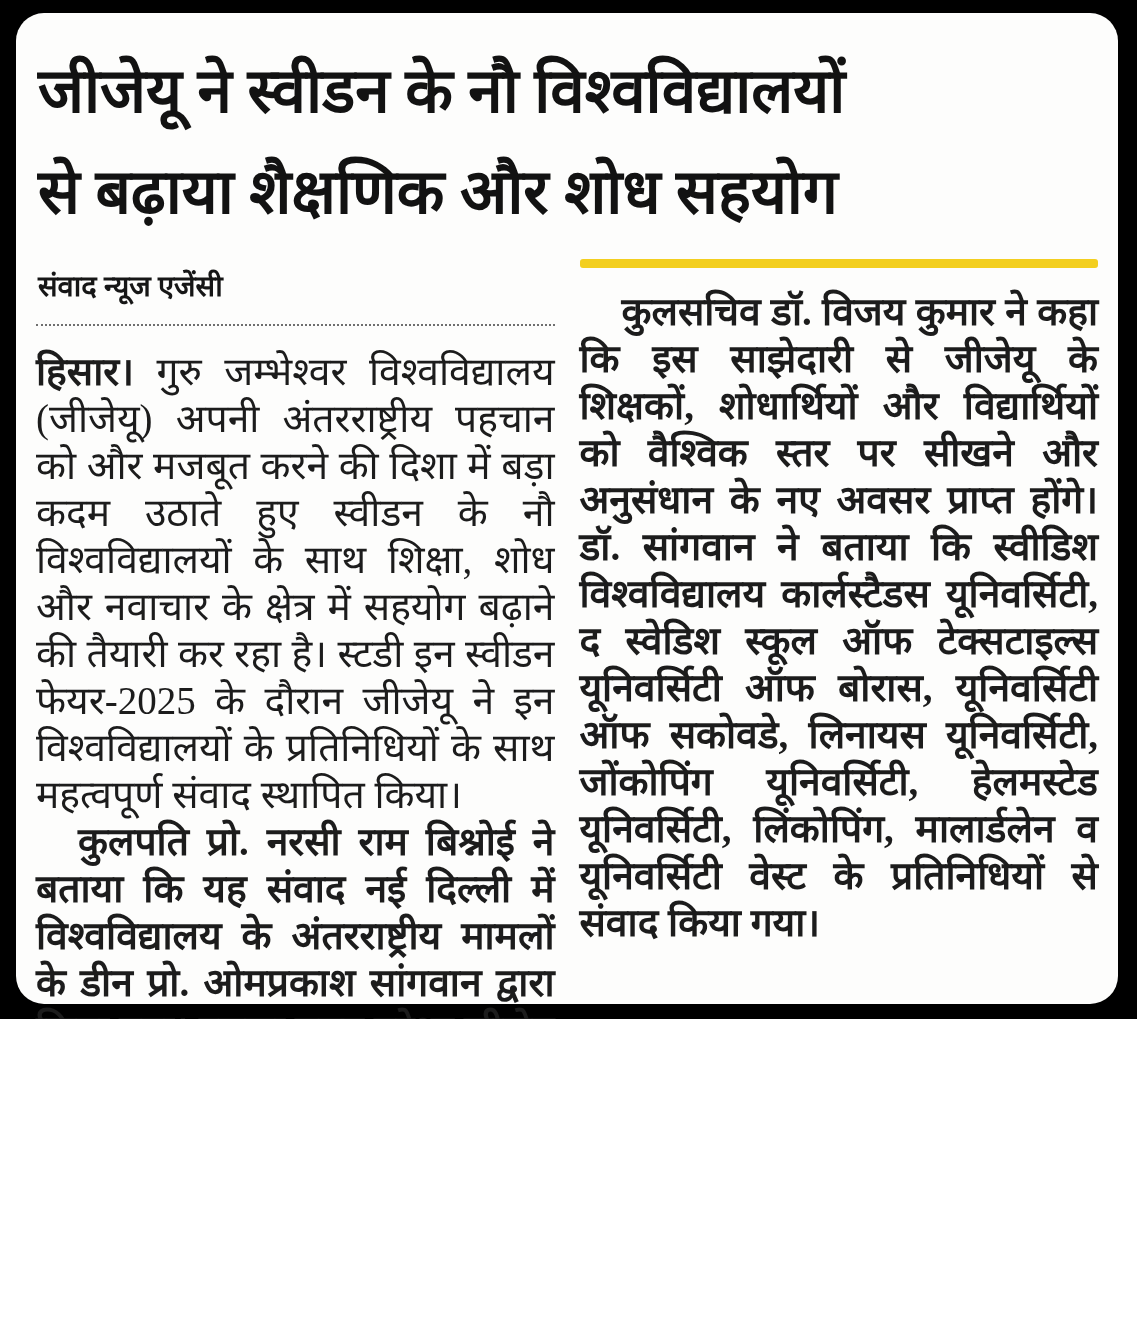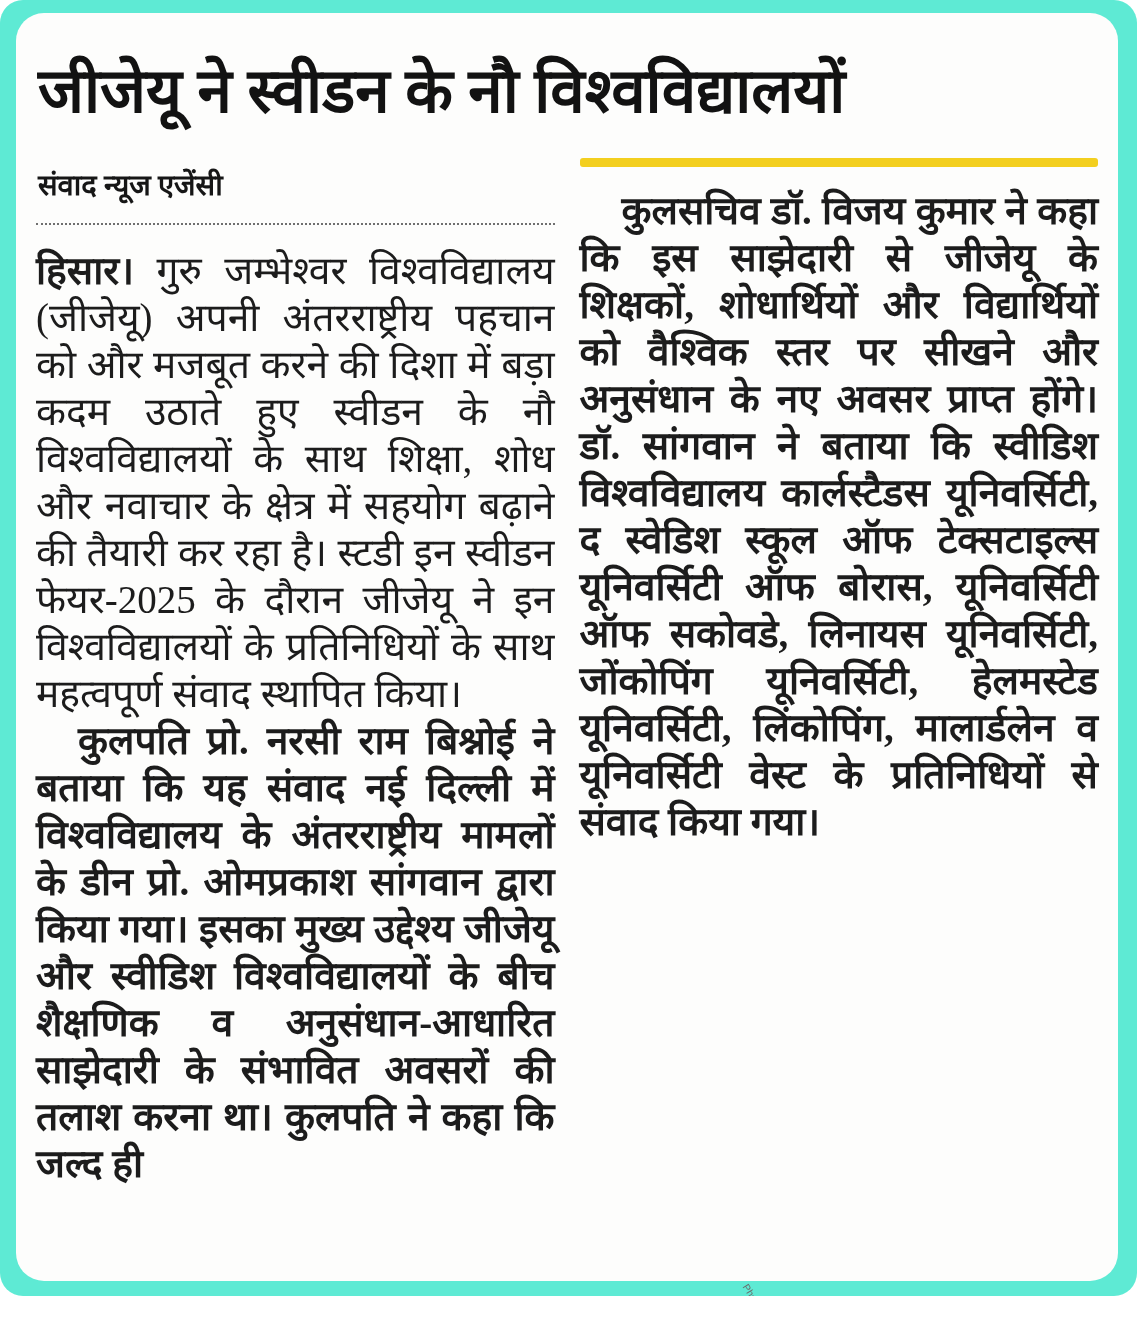--- a/index.html
+++ b/index.html
@@ -2,25 +2,24 @@
 <html><head>
 <meta charset="utf-8">
 <style>
   html, body {
     margin: 0;
     padding: 0;
   }
   .page {
     position: relative;
     width: 1137px;
-    height: 1296px;
-    background: #5eead4;
+    height: 1019px;
+    background: #000000;
     overflow: hidden;
     font-family: "Liberation Serif", serif;
-    border-radius: 23px;
   }
   .paper {
     position: absolute;
     top: 13px;
     left: 16px;
     right: 19px;
     bottom: 15px;
     background: #fdfdfc;
     border-radius: 28px;
     padding: 28px 20px 20px 20px;
@@ -94,20 +93,21 @@
   }
 </style>
 </head>
 <body>
 
 <div class="page">
   <div class="paper">
 
     <div class="headline">
       <div>जीजेयू ने स्वीडन के नौ विश्वविद्यालयों</div>
+      <div>से बढ़ाया शैक्षणिक और शोध सहयोग</div>
     </div>
 
     <div class="columns">
 
       <div class="col">
         <div class="byline">संवाद न्यूज एजेंसी</div>
         <p class="body-text"><span class="lead-word">हिसार।</span><span> गुरु जम्भेश्वर विश्वविद्यालय (जीजेयू) अपनी अंतरराष्ट्रीय पहचान को और मजबूत करने की दिशा में बड़ा कदम उठाते हुए स्वीडन के नौ विश्वविद्यालयों के साथ शिक्षा, शोध और नवाचार के क्षेत्र में सहयोग बढ़ाने की तैयारी कर रहा है। स्टडी इन स्वीडन फेयर-2025 के दौरान जीजेयू ने इन विश्वविद्यालयों के प्रतिनिधियों के साथ महत्वपूर्ण संवाद स्थापित किया।</span></p>
         <p class="body-text indented">कुलपति प्रो. नरसी राम बिश्नोई ने बताया कि यह संवाद नई दिल्ली में विश्वविद्यालय के अंतरराष्ट्रीय मामलों के डीन प्रो. ओमप्रकाश सांगवान द्वारा किया गया। इसका मुख्य उद्देश्य जीजेयू और स्वीडिश विश्वविद्यालयों के बीच शैक्षणिक व अनुसंधान-आधारित साझेदारी के संभावित अवसरों की तलाश करना था। कुलपति ने कहा कि जल्द ही</p>
       </div>
 

